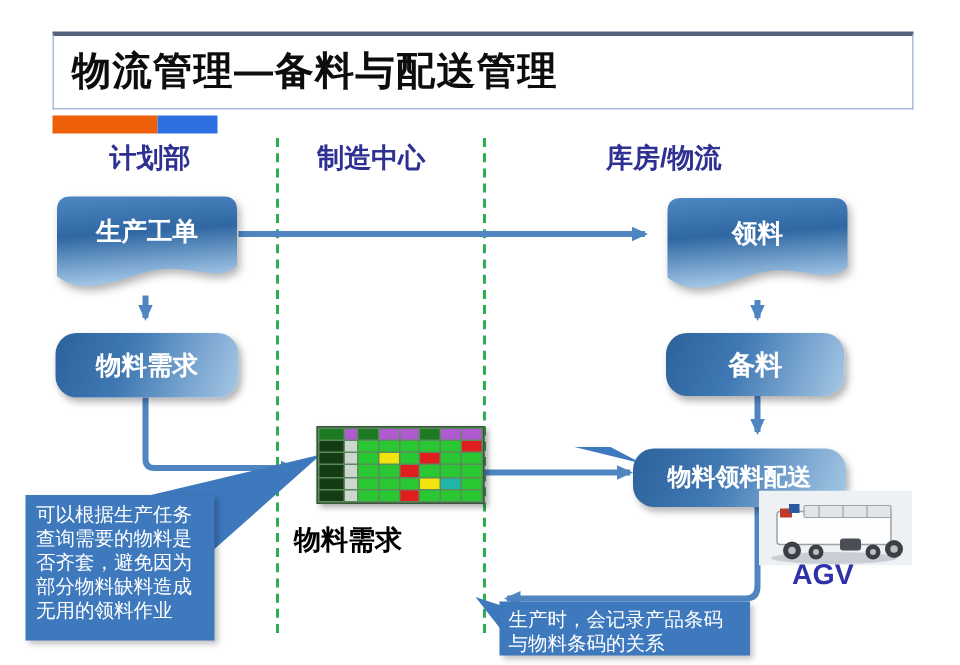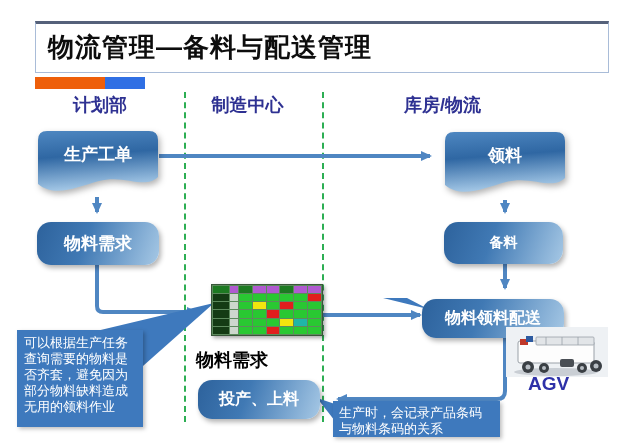--- a/index.html
+++ b/index.html
@@ -28,21 +28,21 @@
   .node{position:absolute;color:#fff;font-weight:bold;text-align:center;z-index:3;}
   .rrect{background:linear-gradient(110deg,#2d629c 0%,#4079b4 40%,#a6c8e5 100%);
          border-radius:14px;box-shadow:2px 3px 5px rgba(0,0,0,.3);
          display:flex;align-items:center;justify-content:center;}
   .wave{filter:drop-shadow(2px 3px 3px rgba(0,0,0,.3));}
   .wave svg{display:block;}
   .wave .lbl{position:absolute;left:0;top:13px;width:100%;text-align:center;font-size:17px;}
   .n-order{left:37px;top:130px;width:122px;height:68px;}
   .n-task{left:37px;top:222px;width:122px;height:43px;font-size:17px;}
   .n-pick{left:444px;top:131px;width:122px;height:68px;}
-  .n-prep{left:444px;top:222px;width:119px;height:42px;font-size:14px;}
+  .n-prep{left:444px;top:222px;width:119px;height:42px;font-size:18px;}
   .n-dist{left:422px;top:299px;width:142px;height:39px;font-size:16px;}
   .n-start{left:198px;top:380px;width:122px;height:39px;font-size:16px;}
 
   
   .demand-grid{position:absolute;left:211px;top:284px;width:112px;height:52px;z-index:2;
                background:#5d8a5d;border:1px solid #39573a;box-sizing:border-box;
                display:grid;grid-template-columns:16px 8px repeat(6,1fr);
                grid-template-rows:7px repeat(5,1fr);gap:1px;padding:1px;
                box-shadow:2px 2px 4px rgba(0,0,0,.35);}
   .gcell{width:100%;height:100%;}
@@ -140,23 +140,20 @@
   </div>
 
   <div class="node rrect n-prep">
     <span>备料</span>
   </div>
 
   <div class="node rrect n-dist">
     <span>物料领料配送</span>
   </div>
 
-  <div class="node rrect n-start">
-    <span>投产、上料</span>
-  </div>
 
   <div class="demand-grid" id="demand-grid">
       <div class="gcell" style="background: rgb(29, 122, 34);"></div>
       <div class="gcell" style="background: rgb(176, 90, 208);"></div>
       <div class="gcell" style="background: rgb(29, 122, 34);"></div>
       <div class="gcell" style="background: rgb(176, 90, 208);"></div>
       <div class="gcell" style="background: rgb(176, 90, 208);"></div>
       <div class="gcell" style="background: rgb(29, 122, 34);"></div>
       <div class="gcell" style="background: rgb(176, 90, 208);"></div>
       <div class="gcell" style="background: rgb(176, 90, 208);"></div>

